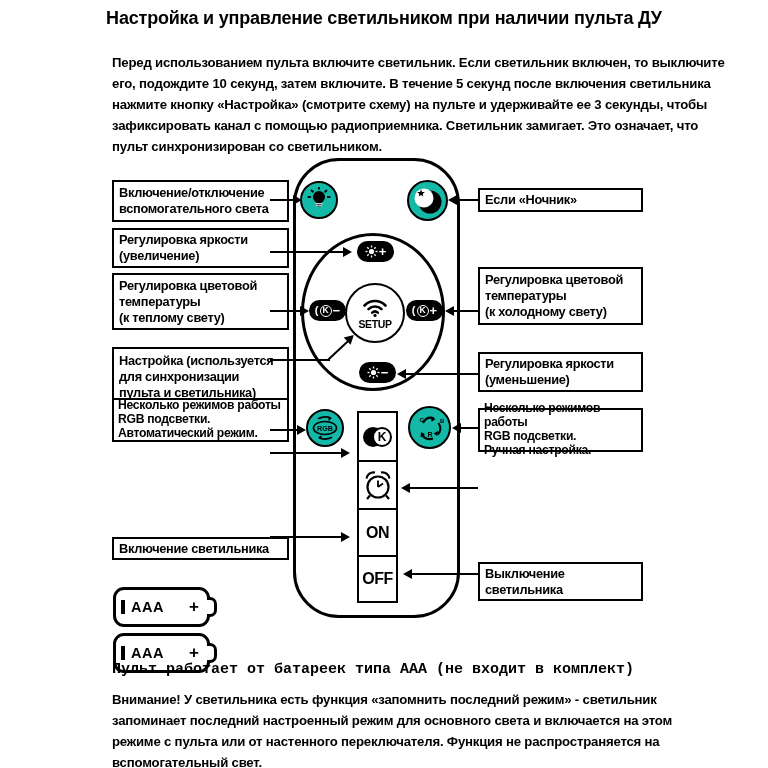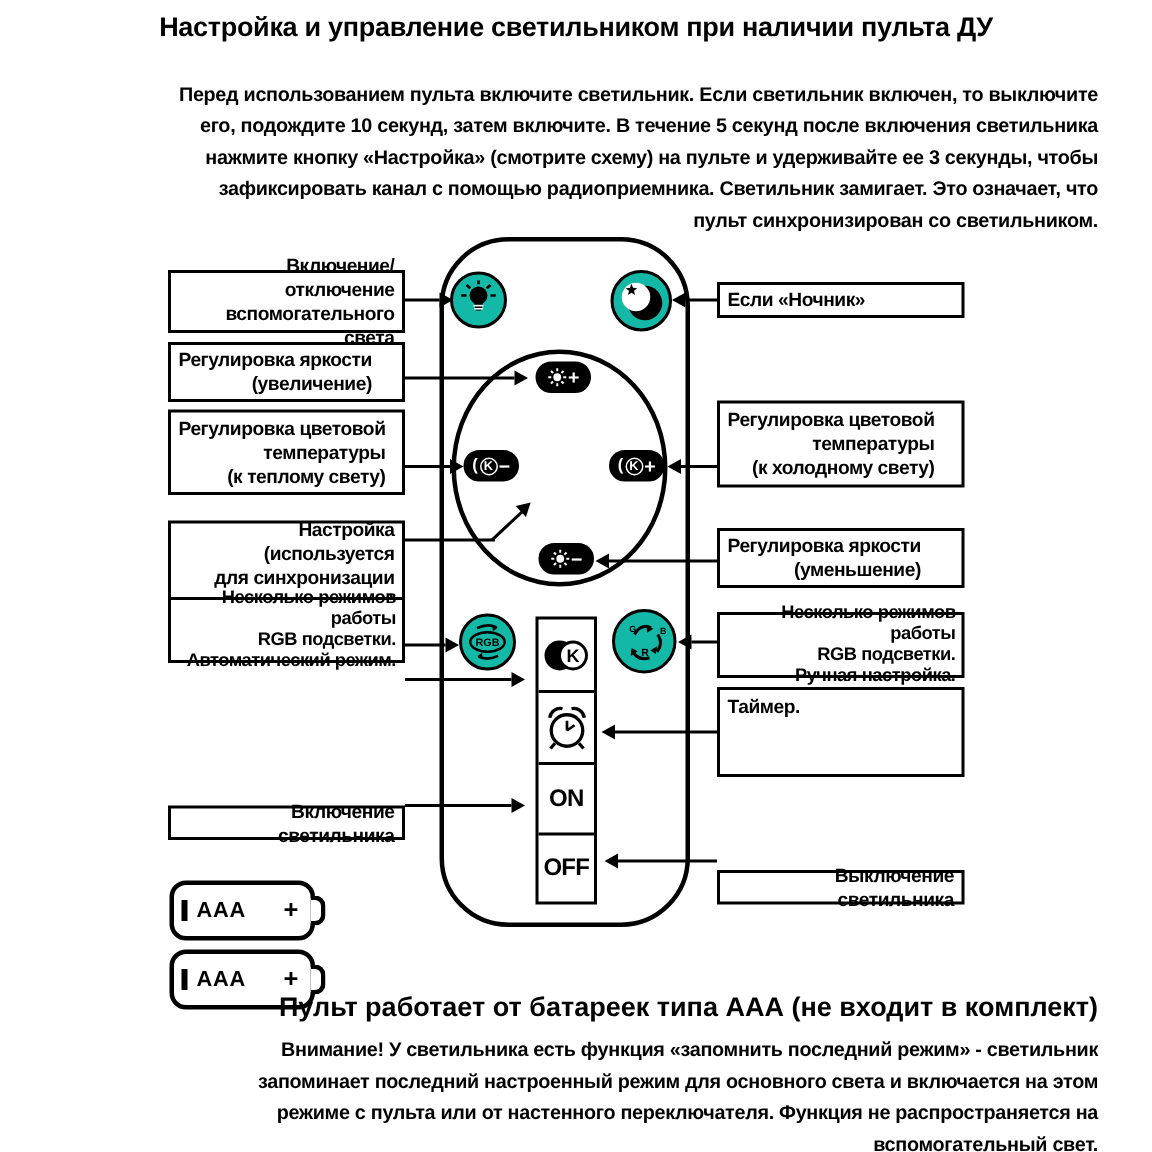--- a/index.html
+++ b/index.html
@@ -1,35 +1,35 @@
 <!DOCTYPE html>
 <html><head>
 <meta charset="utf-8">
 <style>
   html,body{margin:0;padding:0;background:#fff;}
   .page{
     position:relative;width:768px;height:768px;background:#fff;overflow:hidden;
     font-family:"Liberation Sans",sans-serif;font-weight:bold;color:#000;
   }
-  .abs{position:absolute;text-align:right;}
+  .abs{position:absolute;}
   
   .title{top:8px;left:0;width:768px;text-align:center;font-size:18px;letter-spacing:-0.2px;}
   .para{font-size:13.2px;line-height:21px;letter-spacing:-0.2px;white-space:pre-line;}
   .intro{left:112px;top:52px;width:620px;}
-  .battery-note{left:112px;top:661px;width:620px;font-size:18px;}
+  .battery-note{left:112px;top:661px;width:620px;font-size:15px;font-family:Liberation Mono, monospace;}
   .warning{left:112px;top:689px;width:620px;}
   
   .callout{
     border:2px solid #000;background:#fff;box-sizing:border-box;
     font-size:12.8px;line-height:16px;letter-spacing:-0.3px;
     padding:3px 5px;white-space:pre-line;display:flex;align-items:center;
   }
   .callout.small{font-size:12.2px;line-height:13.8px;padding:2px 4px;}
   .callout.topalign{align-items:flex-start;}
-  .lbox{left:112px;width:158px;}
+  .lbox{left:112px;width:177px;}
   .rbox{left:478px;width:165px;}
   
   .remote{left:293px;top:158px;width:167px;height:460px;border:3px solid #000;border-radius:46px;background:#fff;box-sizing:border-box;}
   .circle-btn{border:2.5px solid #000;border-radius:50%;background:#14b8a6;box-sizing:border-box;display:flex;align-items:center;justify-content:center;}
   .pad{left:301px;top:233px;width:144px;height:158px;border:3px solid #000;border-radius:50%;background:#fff;box-sizing:border-box;}
   .setup{left:345px;top:283px;width:60px;height:60px;border:2.5px solid #000;border-radius:50%;background:#fff;box-sizing:border-box;
          display:flex;flex-direction:column;align-items:center;justify-content:center;}
   .setup-label{font-size:10.5px;letter-spacing:-0.4px;margin-top:1px;}
   .pill{width:37px;height:21px;background:#000;border-radius:11px;color:#fff;
         display:flex;align-items:center;justify-content:center;gap:1px;box-sizing:border-box;}
@@ -140,20 +140,29 @@
           <line x1="10.5" y1="6.5" x2="12.5" y2="6.5"></line>
         <line x1="2.3" y1="2.3" x2="3.7" y2="3.7"></line>
           <line x1="9.3" y1="9.3" x2="10.7" y2="10.7"></line>
         <line x1="2.3" y1="10.7" x2="3.7" y2="9.3"></line>
           <line x1="9.3" y1="3.7" x2="10.7" y2="2.3"></line>
       </g>
     </svg>
     <span class="sign">−</span>
   </div>
 
+  <div class="abs setup">
+    <svg width="28" height="20" viewBox="0 0 28 20">
+      <path d="M3.5 8.5 A 14.5 14.5 0 0 1 24.5 8.5" fill="none" stroke="#000" stroke-width="2.6" stroke-linecap="round"></path>
+      <path d="M7.5 12.2 A 9.2 9.2 0 0 1 20.5 12.2" fill="none" stroke="#000" stroke-width="2.6" stroke-linecap="round"></path>
+      <path d="M11.2 15.6 A 4.2 4.2 0 0 1 16.8 15.6" fill="none" stroke="#000" stroke-width="2.6" stroke-linecap="round"></path>
+      <circle cx="14" cy="18.4" r="1.6" fill="#000"></circle>
+    </svg>
+    <span class="setup-label">SETUP</span>
+  </div>
 
   <div class="abs circle-btn" style="left:306px;top:409px;width:38px;height:38px;">
     <svg width="32" height="32" viewBox="0 0 32 32">
       <ellipse cx="16" cy="16" rx="11.5" ry="6.5" fill="none" stroke="#000" stroke-width="1.6"></ellipse>
       <text x="16" y="18.6" text-anchor="middle" font-size="7.2" font-weight="bold" font-family="Liberation Sans, sans-serif">RGB</text>
       <path d="M9 6.8 q 7 -3.4 13 -0.6" fill="none" stroke="#000" stroke-width="1.7"></path>
       <path d="M22.8 6.5 l -3.6 -2 l 0.4 4.4 z" fill="#000"></path>
       <path d="M23 25.2 q -7 3.4 -13 0.6" fill="none" stroke="#000" stroke-width="1.7"></path>
       <path d="M9.2 25.5 l 3.6 2 l -0.4 -4.4 z" fill="#000"></path>
     </svg>
@@ -216,22 +225,21 @@
 
   <div class="abs callout rbox" style="top:188px;height:24px;">Если «Ночник»</div>
   <div class="abs callout rbox" style="top:267px;height:58px;">Регулировка цветовой
 температуры
 (к холодному свету)</div>
   <div class="abs callout rbox" style="top:352px;height:40px;">Регулировка яркости
 (уменьшение)</div>
   <div class="abs callout small rbox" style="top:408px;height:44px;">Несколько режимов работы
 RGB подсветки.
 Ручная настройка.</div>
-  <div class="abs callout topalign rbox" style="top:458px;height:60px;">Таймер.</div>
-  <div class="abs callout rbox" style="top:580px;height:23px;">Выключение светильника</div>
+  <div class="abs callout rbox" style="top:562px;height:39px;">Выключение светильника</div>
 
   <div class="hline" style="left:270px;top:199px;width:23px;"></div>
   <div class="head-r" style="left:293px;top:195px;"></div>
 
   <div class="hline" style="left:270px;top:251px;width:73px;"></div>
   <div class="head-r" style="left:343px;top:247px;"></div>
 
   <div class="hline" style="left:270px;top:310px;width:30px;"></div>
   <div class="head-r" style="left:300px;top:306px;"></div>
 

